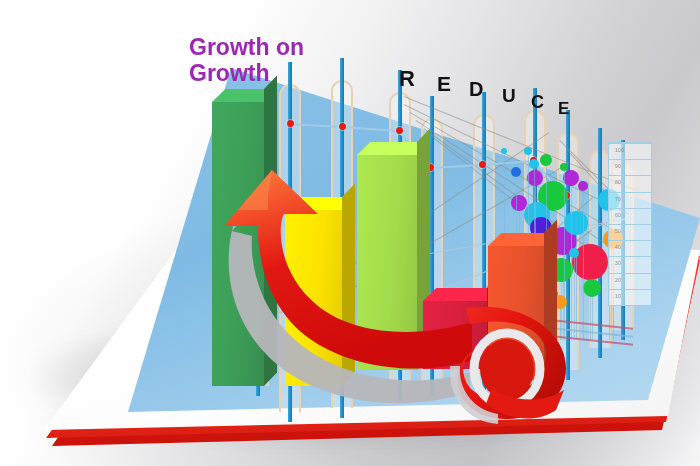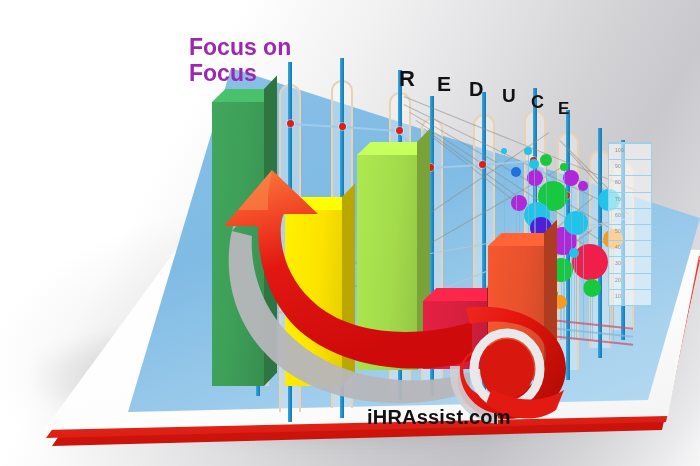--- a/index.html
+++ b/index.html
@@ -305,28 +305,27 @@
              C546,328 512,316 470,324 Z" fill="url(#cgrad)"></path>
 
     <ellipse cx="507" cy="369" rx="33" ry="36" fill="none" stroke="#e9e9ec" stroke-width="9"></ellipse>
     <ellipse cx="507" cy="369" rx="27" ry="30" fill="#d8170f"></ellipse>
 
     <path d="M486,404 C506,420 536,424 556,410 L564,390 C542,404 512,402 492,388 Z" fill="#e21a12"></path>
     <path d="M460,366 C458,390 474,410 498,414 L498,424 C468,422 448,398 450,366 Z" fill="#cfcfd3" opacity=".9"></path>
   </svg>
 
   <div class="t-growth">
-    <div>Focus on</div>
-    <div>Focus</div>
+    <div>Growth on</div>
+    <div>Growth</div>
   </div>
 
   <div id="reduceLetters">
       <div class="t-red" style="left: 399px; top: 66px; font-size: 22px; color: rgb(17, 17, 17);">R</div>
       <div class="t-red" style="left: 437px; top: 72px; font-size: 21px; color: rgb(17, 17, 17);">E</div>
       <div class="t-red" style="left: 469px; top: 78px; font-size: 20px; color: rgb(17, 17, 17);">D</div>
       <div class="t-red" style="left: 502px; top: 85px; font-size: 19px; color: rgb(17, 17, 17);">U</div>
       <div class="t-red" style="left: 531px; top: 92px; font-size: 18px; color: rgb(17, 17, 17);">C</div>
       <div class="t-red" style="left: 558px; top: 99px; font-size: 17px; color: rgb(17, 17, 17);">E</div>
     </div>
 
 
-  <div class="t-wm">iHRAssist.com</div>
 </div>
 
 </body></html>

